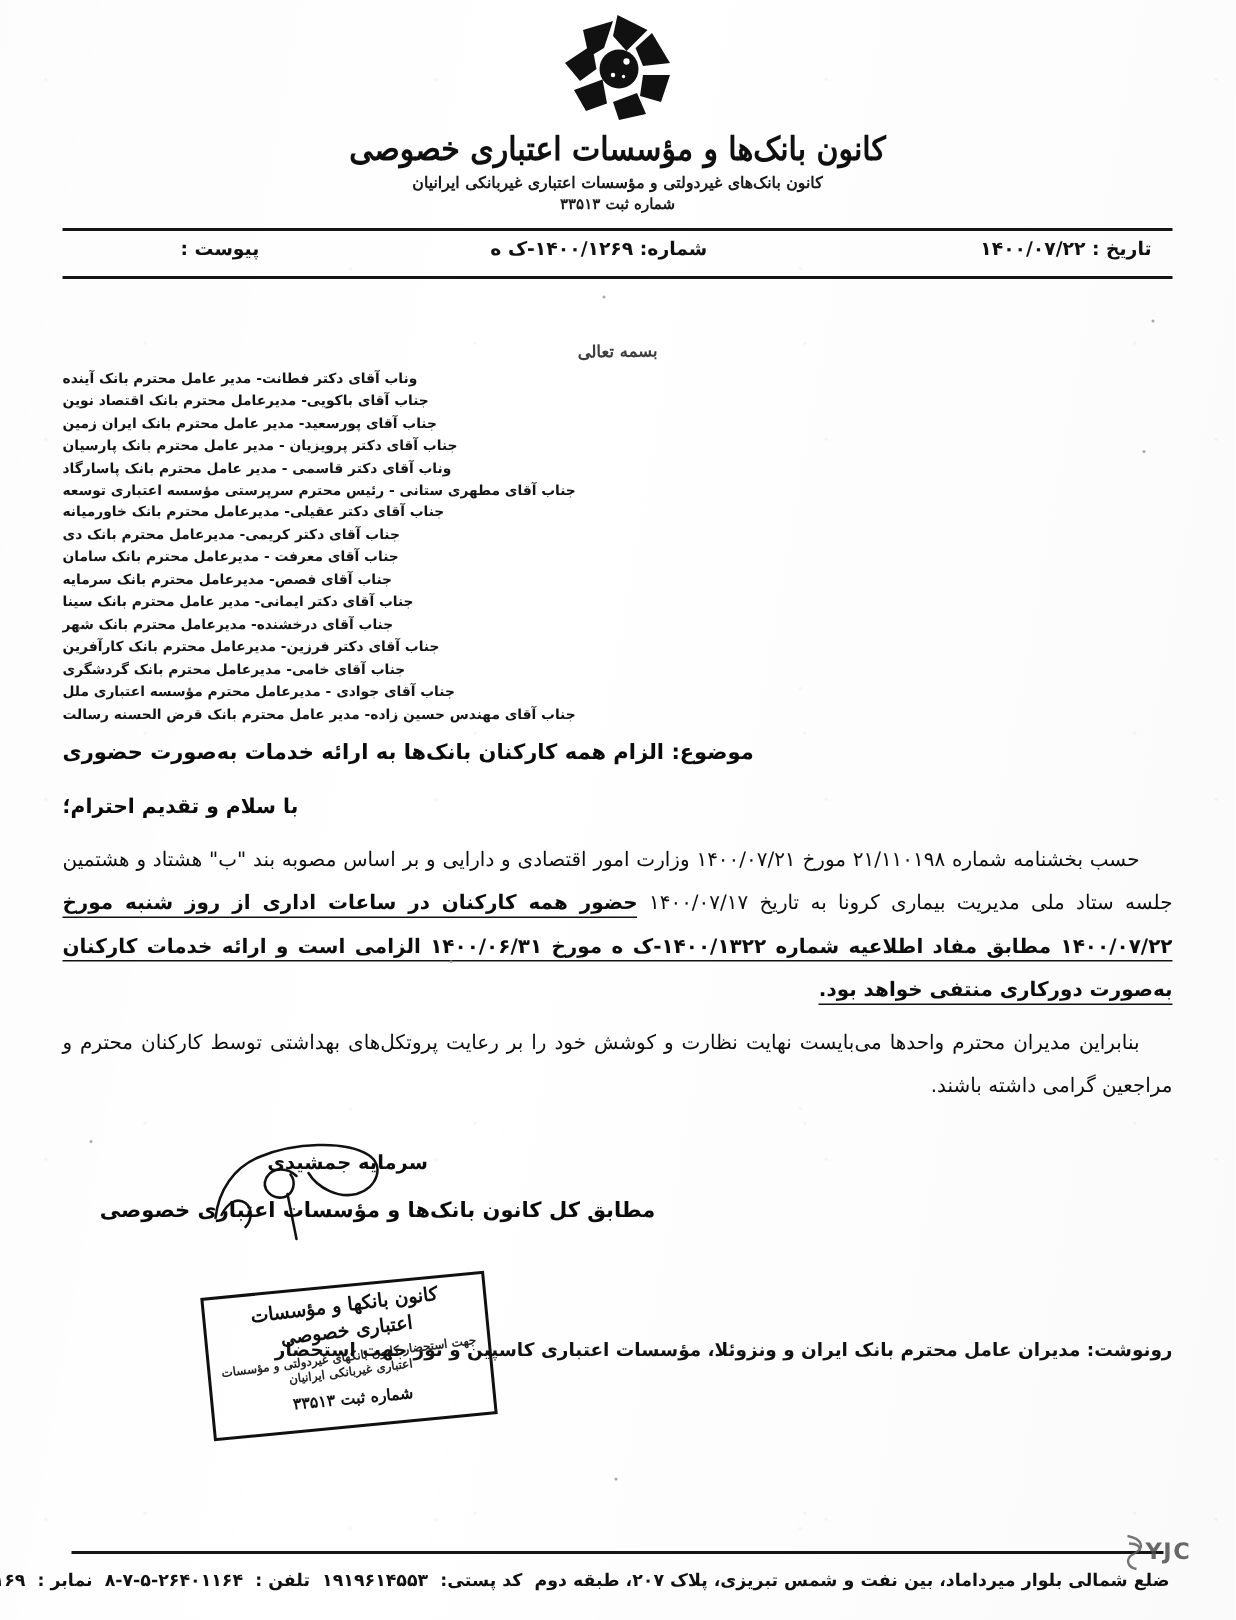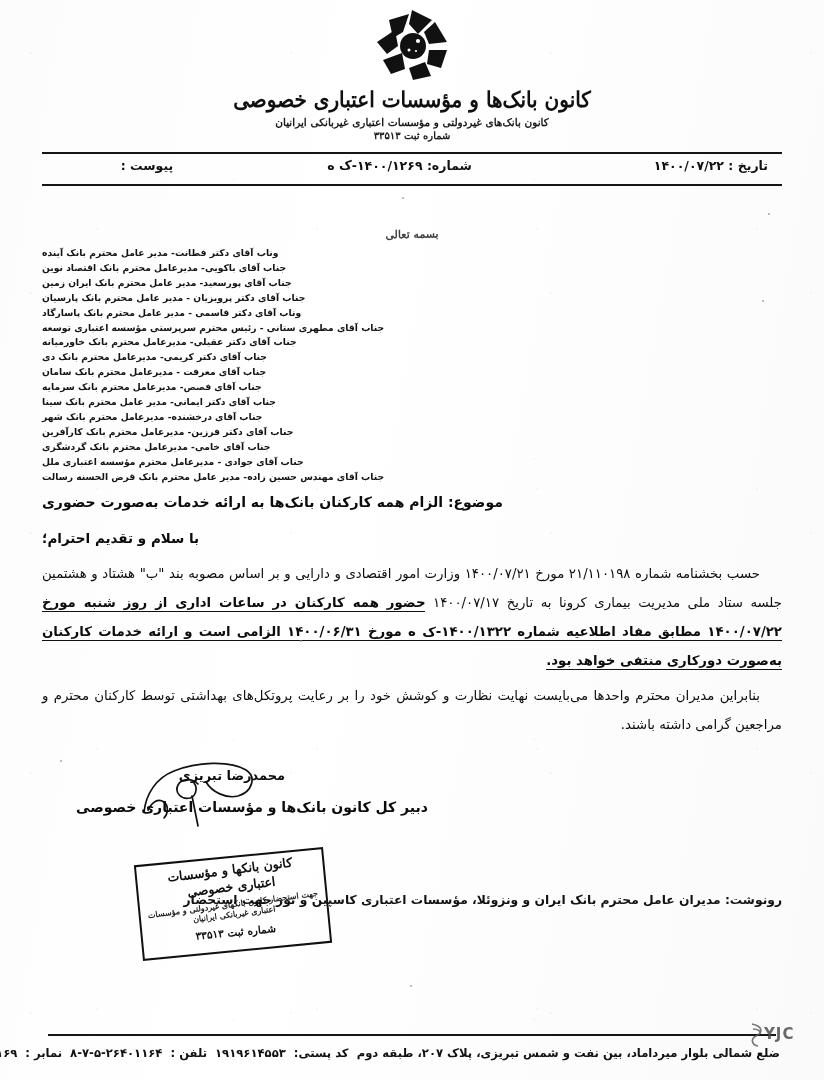--- a/index.html
+++ b/index.html
@@ -399,22 +399,22 @@
 
   <div class="signature-zone">
     <svg class="sig-scribble" viewBox="0 0 190 74" aria-hidden="true">
       <g fill="none" stroke="#111111" stroke-width="1.7" stroke-linecap="round">
         <path d="M18 58 C20 40, 30 24, 48 17 C70 8, 104 6, 120 16 C131 23, 126 38, 112 42 C100 45, 86 38, 80 28"></path>
         <path d="M72 30 C66 24, 56 24, 52 31 C48 39, 56 46, 64 44 C70 42, 72 34, 68 29"></path>
         <path d="M66 42 C68 52, 70 62, 72 72"></path>
         <path d="M22 56 C26 48, 32 44, 38 48 C43 52, 42 60, 38 64"></path>
       </g>
     </svg>
-    <div class="sig-name">محمدرضا تبریزی</div>
-    <div class="sig-title">دبیر کل کانون بانک‌ها و مؤسسات اعتباری خصوصی</div>
+    <div class="sig-name">سرمایه جمشیدی</div>
+    <div class="sig-title">مطابق کل کانون بانک‌ها و مؤسسات اعتباری خصوصی</div>
   </div>
 
   <div class="stamp">
     <div class="stamp-box"></div>
     <div class="stamp-inner">
       <div class="stamp-l1">کانون بانکها و مؤسسات</div>
       <div class="stamp-l2">اعتباری خصوصی</div>
       <div class="stamp-l3">جهت استحضار کانون بانکهای غیردولتی و مؤسسات اعتباری غیربانکی ایرانیان</div>
       <div class="stamp-l4">شماره ثبت ۳۳۵۱۳</div>
     </div>

